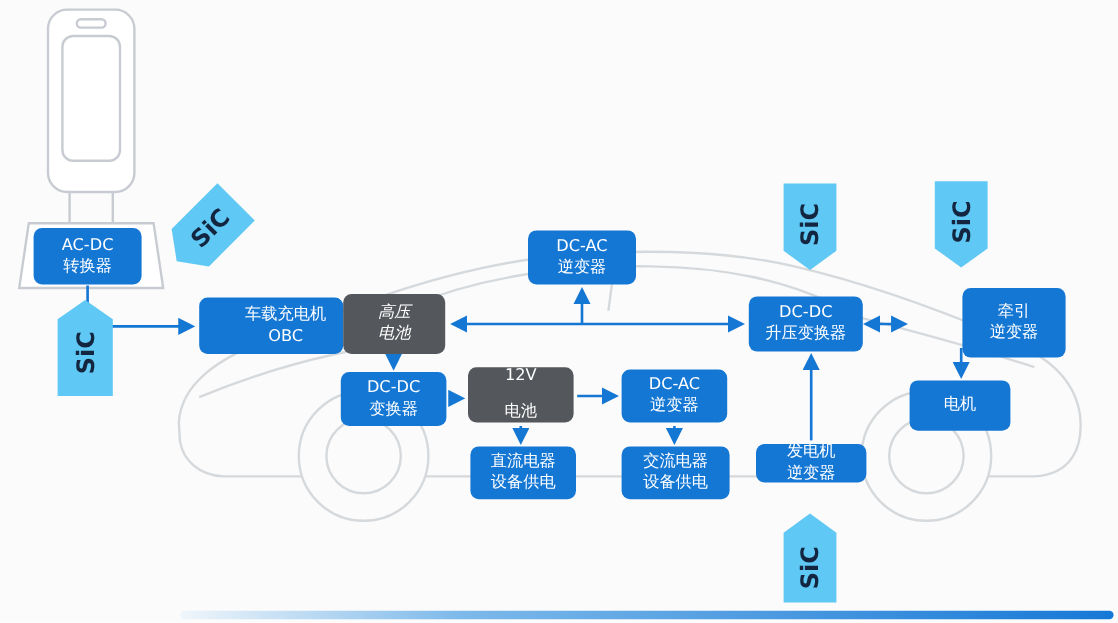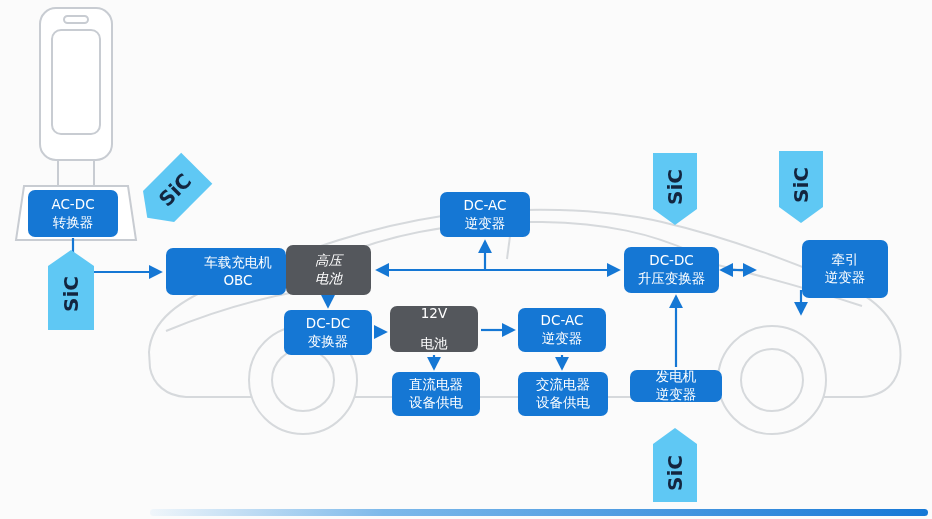--- a/index.html
+++ b/index.html
@@ -115,20 +115,23 @@
   <div class="node blue" style="left:624px;top:247px;width:95px;height:46px;">
     <span>DC-DC</span>
     <span>升压变换器</span>
   </div>
 
   <div class="node blue" style="left:802px;top:240px;width:86px;height:58px;">
     <span>牵引</span>
     <span>逆变器</span>
   </div>
 
+  <div class="node blue" style="left:758px;top:317px;width:84px;height:42px;">
+    <span>电机</span>
+  </div>
 
   <div class="node blue" style="left:284px;top:310px;width:88px;height:45px;">
     <span>DC-DC</span>
     <span>变换器</span>
   </div>
 
   <div class="node dark" style="left:390px;top:306px;width:88px;height:46px;gap:12px;">
     <span>12V</span>
     <span>电池</span>
   </div>

